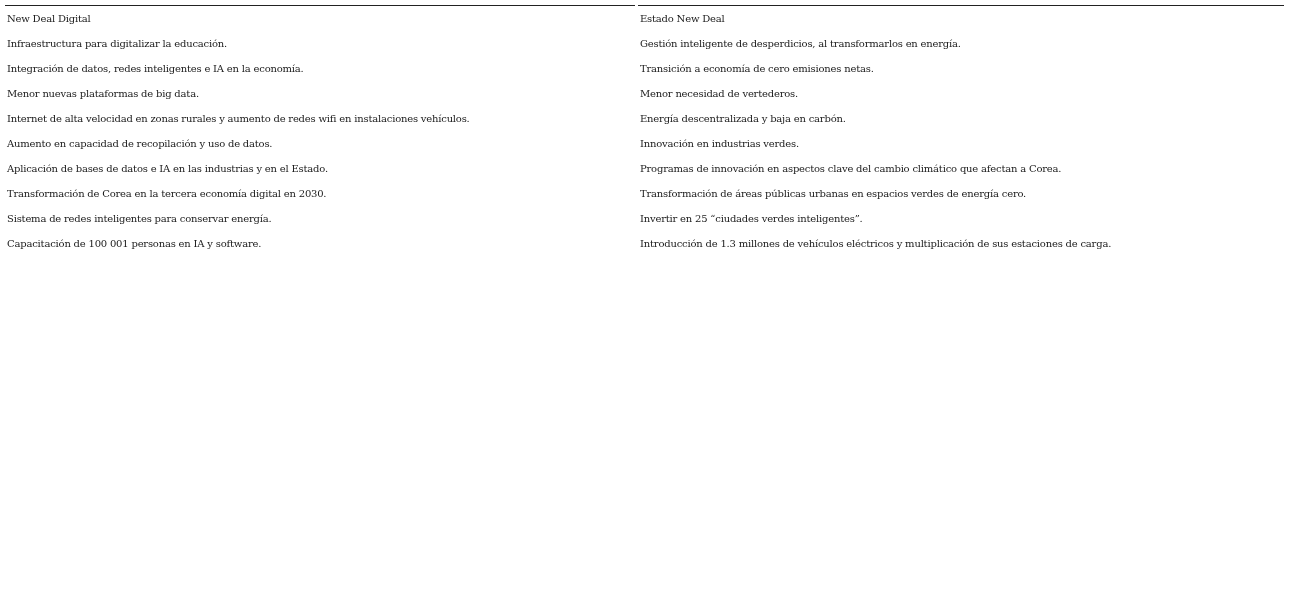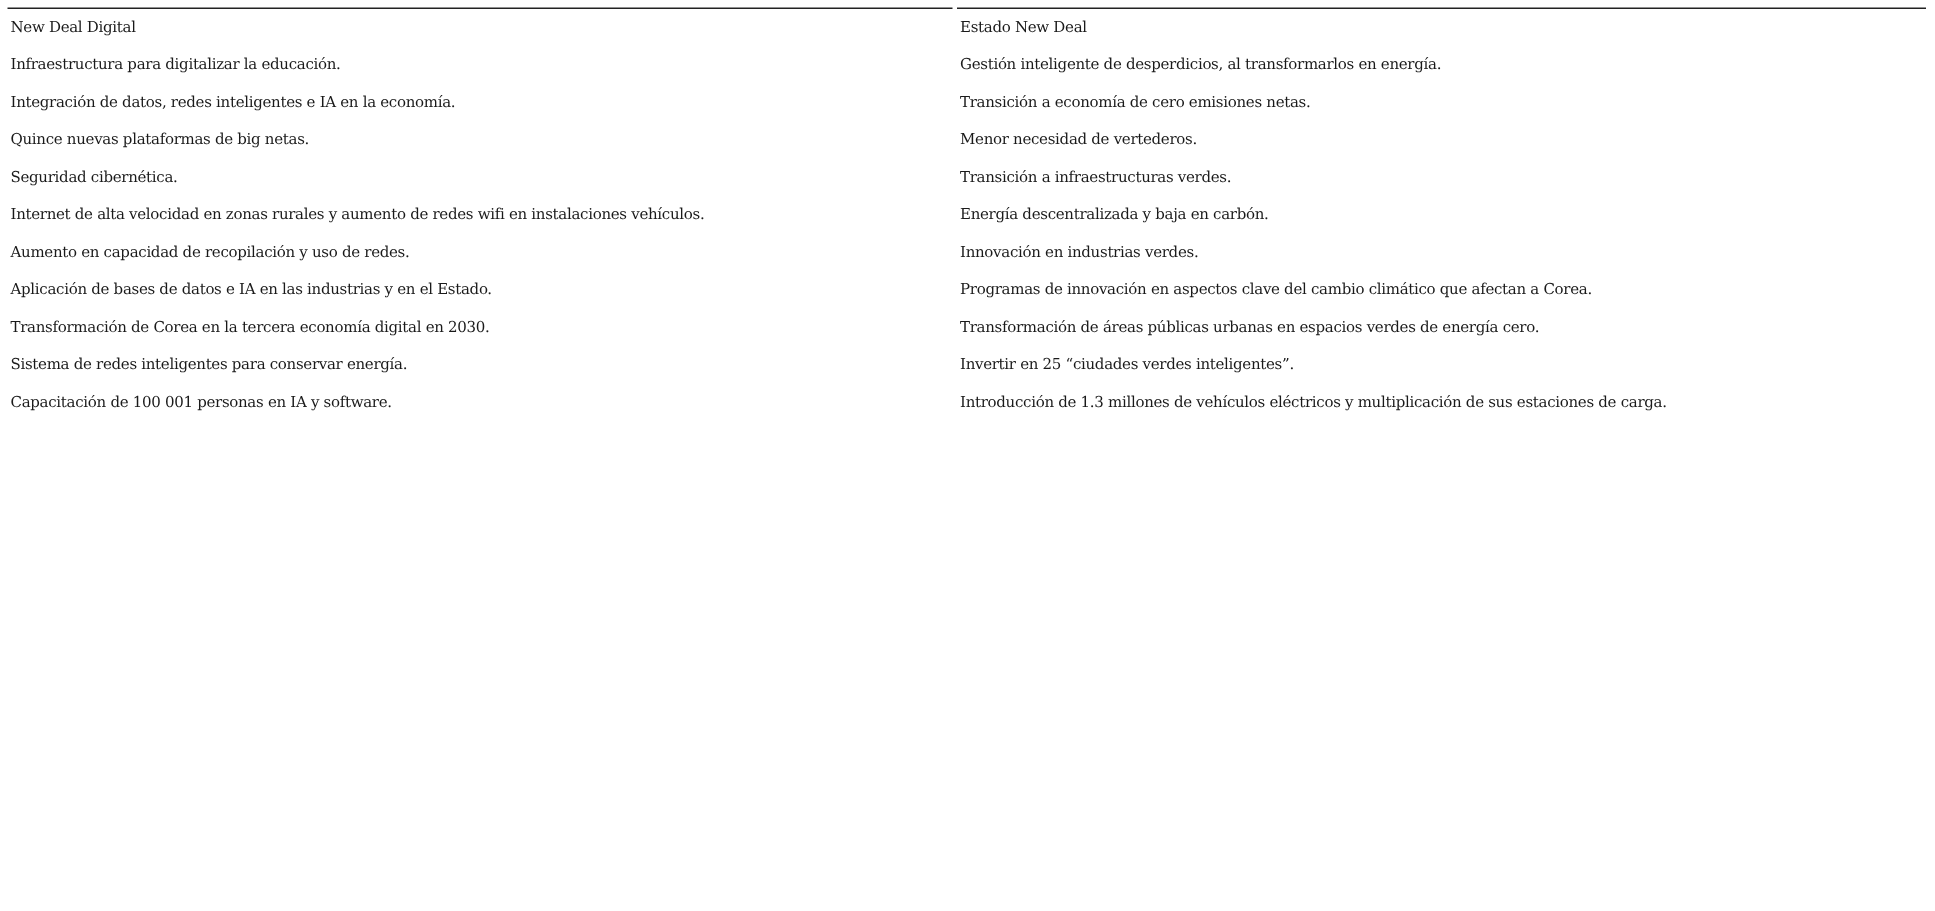--- a/index.html
+++ b/index.html
@@ -53,33 +53,29 @@
   <tbody>
     <tr>
       <td>Infraestructura para digitalizar la educación.</td>
       <td>Gestión inteligente de desperdicios, al transformarlos en energía.</td>
     </tr>
     <tr>
       <td>Integración de datos, redes inteligentes e IA en la economía.</td>
       <td>Transición a economía de cero emisiones netas.</td>
     </tr>
     <tr>
-      <td>Quince nuevas plataformas de big netas.</td>
+      <td>Menor nuevas plataformas de big data.</td>
       <td>Menor necesidad de vertederos.</td>
-    </tr>
-    <tr>
-      <td>Seguridad cibernética.</td>
-      <td>Transición a infraestructuras verdes.</td>
     </tr>
     <tr>
       <td>Internet de alta velocidad en zonas rurales y aumento de redes wifi en instalaciones vehículos.</td>
       <td>Energía descentralizada y baja en carbón.</td>
     </tr>
     <tr>
-      <td>Aumento en capacidad de recopilación y uso de redes.</td>
+      <td>Aumento en capacidad de recopilación y uso de datos.</td>
       <td>Innovación en industrias verdes.</td>
     </tr>
     <tr>
       <td>Aplicación de bases de datos e IA en las industrias y en el Estado.</td>
       <td>Programas de innovación en aspectos clave del cambio climático que afectan a Corea.</td>
     </tr>
     <tr>
       <td>Transformación de Corea en la tercera economía digital en 2030.</td>
       <td>Transformación de áreas públicas urbanas en espacios verdes de energía cero.</td>
     </tr>

